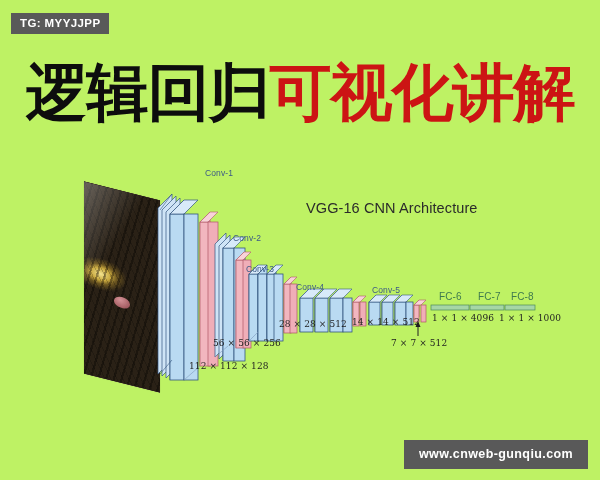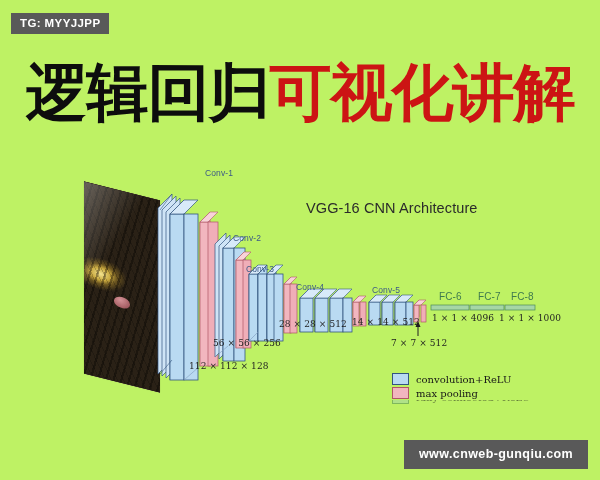--- a/index.html
+++ b/index.html
@@ -272,34 +272,20 @@
     <div class="lab-fc" style="left:511px;top:131px;">FC-8</div>
 
     <div class="lab-dim" style="left:189px;top:201px;">112 × 112 × 128</div>
     <div class="lab-dim" style="left:213px;top:178px;">56 × 56 × 256</div>
     <div class="lab-dim" style="left:279px;top:159px;">28 × 28 × 512</div>
     <div class="lab-dim" style="left:352px;top:157px;">14 × 14 × 512</div>
     <div class="lab-dim" style="left:391px;top:178px;">7 × 7 × 512</div>
     <div class="lab-dim" style="left:432px;top:153px;">1 × 1 × 4096</div>
     <div class="lab-dim" style="left:499px;top:153px;">1 × 1 × 1000</div>
 
-    <div id="legend">
-      <div class="leg-row">
-        <span class="swatch" style="background:#b9daf2;border:.8px solid #32557f;"></span>
-        <span class="txt">convolution+ReLU</span>
-      </div>
-      <div class="leg-row">
-        <span class="swatch" style="background:#f2b6bf;border:.8px solid #b05766;"></span>
-        <span class="txt">max  pooling</span>
-      </div>
-      <div class="leg-row" id="leg-row-3">
-        <span class="swatch" style="background:#a6d6a6;border:.8px solid #4c8a57;"></span>
-        <span class="txt">fully connected+ReLU</span>
-      </div>
-    </div>
 
   </div>
 
   <div class="wm-badge" id="wm-bottom">
     <span>www.cnweb-gunqiu.com</span>
   </div>
 
 </div>
 
 </body></html>

